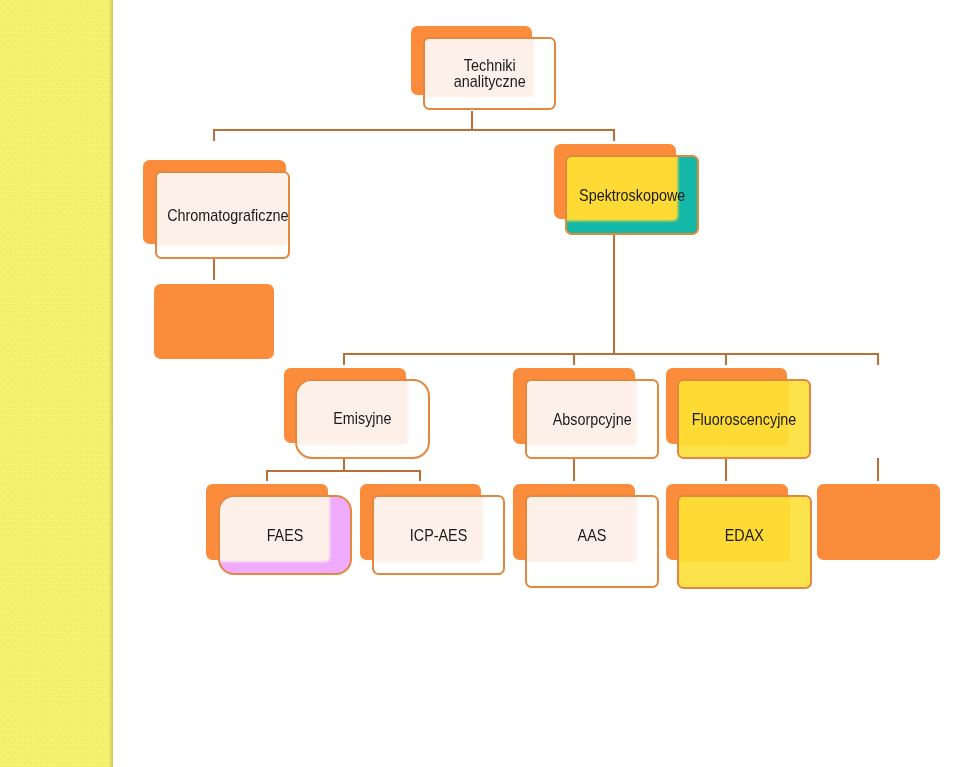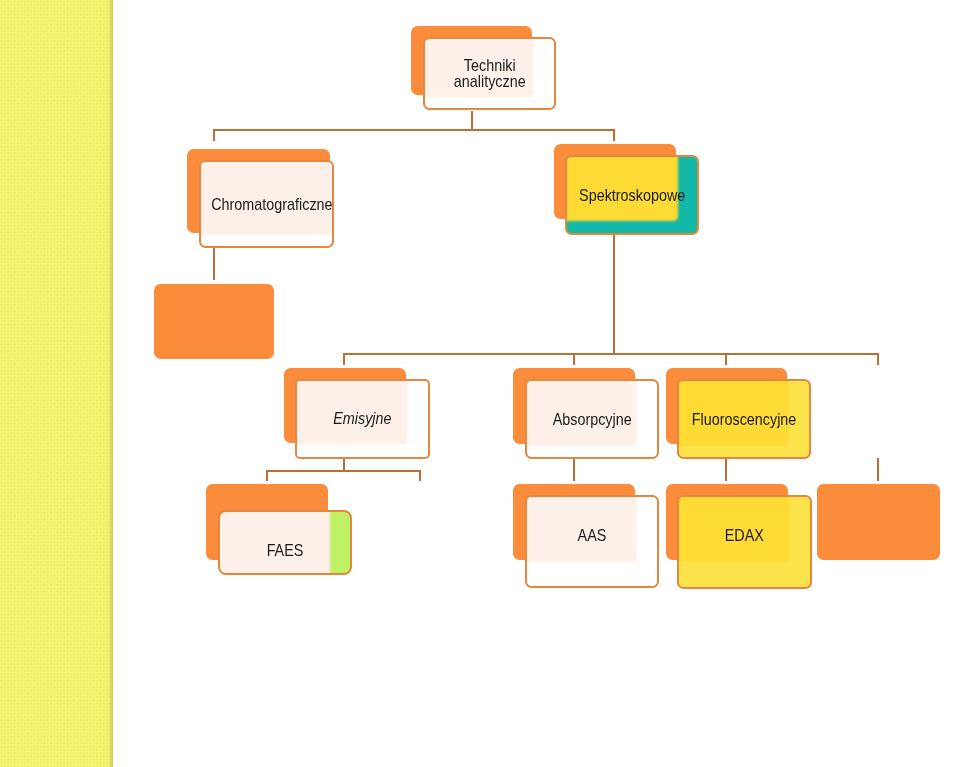--- a/index.html
+++ b/index.html
@@ -56,63 +56,70 @@
       <div class="conn" style="left: 725px; top: 458px; width: 2px; height: 23px; background: rgb(188, 110, 55);"></div>
       <div class="conn" style="left: 877px; top: 458px; width: 2px; height: 23px; background: rgb(188, 110, 55);"></div>
       <div class="node" style="left: 411.3px; top: 25.7px; width: 137px; height: 84.8px;">
         <div class="back" style="width: 121.1px; height: 69.5px; background: rgb(251, 140, 60); border-radius: 6.5px;"></div>
         <div class="card" style="left: 11.5px; top: 11px; background: rgb(255, 255, 255); border: 2px solid rgb(229, 136, 63); border-radius: 6.5px;">
           <div class="inner" style="left: -13.5px; top: -13px; width: 121.1px; height: 69.5px; background: rgb(253, 240, 233); border-radius: 3.575px; box-shadow: rgb(253, 240, 233) 0px 0px 2.5px 1.2px;"></div>
           <div class="lbl" style="font-size: 17px; line-height: 15.8px; color: rgb(27, 27, 27); top: 19.6px;">Techniki
 analityczne</div>
         </div>
       </div>
-      <div class="node" style="left: 143.3px; top: 149px; width: 139px; height: 99.2px; margin-left: 44px;">
+      <div class="node" style="left: 143.3px; top: 160px; width: 139px; height: 99.2px;">
         <div class="back" style="width: 142.6px; height: 83.9px; background: rgb(251, 140, 60); border-radius: 6.5px;"></div>
         <div class="card" style="left: 11.5px; top: 11px; background: rgb(255, 255, 255); border: 2px solid rgb(229, 136, 63); border-radius: 6.5px;">
           <div class="inner" style="left: -13.5px; top: -13px; width: 142.6px; height: 83.9px; background: rgb(253, 240, 233); border-radius: 3.575px; box-shadow: rgb(253, 240, 233) 0px 0px 2.5px 1.2px;"></div>
           <div class="lbl" style="font-size: 17px; line-height: 15.8px; color: rgb(27, 27, 27); top: 34.7px;">Chromatograficzne</div>
         </div>
       </div>
       <div class="node" style="left: 553.5px; top: 144.2px; width: 137.9px; height: 90.6px;">
         <div class="back" style="width: 122px; height: 75.3px; background: rgb(251, 140, 60); border-radius: 6.5px;"></div>
         <div class="card" style="left: 11.5px; top: 11px; background: #14b8a6; border: 2px solid rgb(229, 136, 63); border-radius: 6.5px;">
           <div class="inner" style="left: -13.5px; top: -13px; width: 122px; height: 75.3px; background: rgb(253, 218, 52); border-radius: 3.575px; box-shadow: rgb(253, 218, 52) 0px 0px 2.5px 1.2px;"></div>
           <div class="lbl" style="font-size: 17px; line-height: 15.8px; color: rgb(27, 27, 27); top: 30.4px;">Spektroskopowe</div>
         </div>
       </div>
       <div class="node" style="left: 153.9px; top: 283.5px; width: 136.1px; height: 91px;">
         <div class="back" style="width: 120.2px; height: 75.7px; background: rgb(251, 140, 60); border-radius: 6.5px;"></div>
       </div>
       <div class="node" style="left: 283.8px; top: 367.9px; width: 138.2px; height: 90.9px;">
         <div class="back" style="width: 122.3px; height: 75.6px; background: rgb(251, 140, 60); border-radius: 6.5px;"></div>
-        <div class="card" style="left: 11.5px; top: 11px; background: rgb(255, 255, 255); border: 2px solid rgb(229, 136, 63); border-radius: 5px; font-style: italic;">
+        <div class="card" style="left: 11.5px; top: 11px; background: rgb(255, 255, 255); border: 2px solid rgb(229, 136, 63); border-radius: 17px;">
           <div class="inner" style="left: -13.5px; top: -13px; width: 122.3px; height: 75.6px; background: rgb(253, 240, 233); border-radius: 3.575px; box-shadow: rgb(253, 240, 233) 0px 0px 2.5px 1.2px;"></div>
           <div class="lbl" style="font-size: 17px; line-height: 15.8px; color: rgb(27, 27, 27); top: 30.55px;">Emisyjne</div>
         </div>
       </div>
       <div class="node" style="left: 665.5px; top: 367.9px; width: 137.6px; height: 91.4px;">
         <div class="back" style="width: 121.7px; height: 76.1px; background: rgb(251, 140, 60); border-radius: 6.5px;"></div>
         <div class="card" style="left: 11.5px; top: 11px; background: rgb(253, 227, 75); border: 2px solid rgb(229, 136, 63); border-radius: 6.5px;">
           <div class="inner" style="left: -13.5px; top: -13px; width: 121.7px; height: 76.1px; background: rgb(253, 218, 52); border-radius: 3.575px; box-shadow: rgb(253, 218, 52) 0px 0px 2.5px 1.2px;"></div>
           <div class="lbl" style="font-size: 17px; line-height: 15.8px; color: rgb(27, 27, 27); top: 30.8px;">Fluoroscencyjne</div>
         </div>
       </div>
       <div class="node" style="left: 513px; top: 368px; width: 137.9px; height: 91px;">
         <div class="back" style="width: 122px; height: 75.7px; background: rgb(251, 140, 60); border-radius: 6.5px;"></div>
         <div class="card" style="left: 11.5px; top: 11px; background: rgb(255, 255, 255); border: 2px solid rgb(229, 136, 63); border-radius: 6.5px;">
           <div class="inner" style="left: -13.5px; top: -13px; width: 122px; height: 75.7px; background: rgb(253, 240, 233); border-radius: 3.575px; box-shadow: rgb(253, 240, 233) 0px 0px 2.5px 1.2px;"></div>
           <div class="lbl" style="font-size: 17px; line-height: 15.8px; color: rgb(27, 27, 27); top: 30.6px;">Absorpcyjne</div>
         </div>
       </div>
       <div class="node" style="left: 206px; top: 483.9px; width: 137.5px; height: 91.1px;">
         <div class="back" style="width: 121.6px; height: 75.8px; background: rgb(251, 140, 60); border-radius: 6.5px;"></div>
-        <div class="card" style="left: 11.5px; top: 26px; background: #bef264; border: 2px solid rgb(229, 136, 63); border-radius: 8px;">
+        <div class="card" style="left: 11.5px; top: 11px; background: #f0abfc; border: 2px solid rgb(229, 136, 63); border-radius: 16px;">
           <div class="inner" style="left: -13.5px; top: -13px; width: 121.6px; height: 75.8px; background: rgb(253, 240, 233); border-radius: 3.575px; box-shadow: rgb(253, 240, 233) 0px 0px 2.5px 1.2px;"></div>
           <div class="lbl" style="font-size: 17px; line-height: 15.8px; color: rgb(27, 27, 27); top: 30.65px;">FAES</div>
+        </div>
+      </div>
+      <div class="node" style="left: 360px; top: 484px; width: 136.6px; height: 91.3px;">
+        <div class="back" style="width: 120.7px; height: 76px; background: rgb(251, 140, 60); border-radius: 6.5px;"></div>
+        <div class="card" style="left: 11.5px; top: 11px; background: rgb(255, 255, 255); border: 2px solid rgb(229, 136, 63); border-radius: 6.5px;">
+          <div class="inner" style="left: -13.5px; top: -13px; width: 120.7px; height: 76px; background: rgb(253, 240, 233); border-radius: 3.575px; box-shadow: rgb(253, 240, 233) 0px 0px 2.5px 1.2px;"></div>
+          <div class="lbl" style="font-size: 17px; line-height: 15.8px; color: rgb(27, 27, 27); top: 30.75px;">ICP-AES</div>
         </div>
       </div>
       <div class="node" style="left: 513px; top: 484px; width: 137.5px; height: 104px;">
         <div class="back" style="width: 121.6px; height: 75.7px; background: rgb(251, 140, 60); border-radius: 6.5px;"></div>
         <div class="card" style="left: 11.5px; top: 11px; background: rgb(255, 255, 255); border: 2px solid rgb(229, 136, 63); border-radius: 6.5px;">
           <div class="inner" style="left: -13.5px; top: -13px; width: 121.6px; height: 75.7px; background: rgb(253, 240, 233); border-radius: 3.575px; box-shadow: rgb(253, 240, 233) 0px 0px 2.5px 1.2px;"></div>
           <div class="lbl" style="font-size: 17px; line-height: 15.8px; color: rgb(27, 27, 27); top: 30.6px;">AAS</div>
         </div>
       </div>
       <div class="node" style="left: 665.5px; top: 483.9px; width: 138.2px; height: 105px;">

